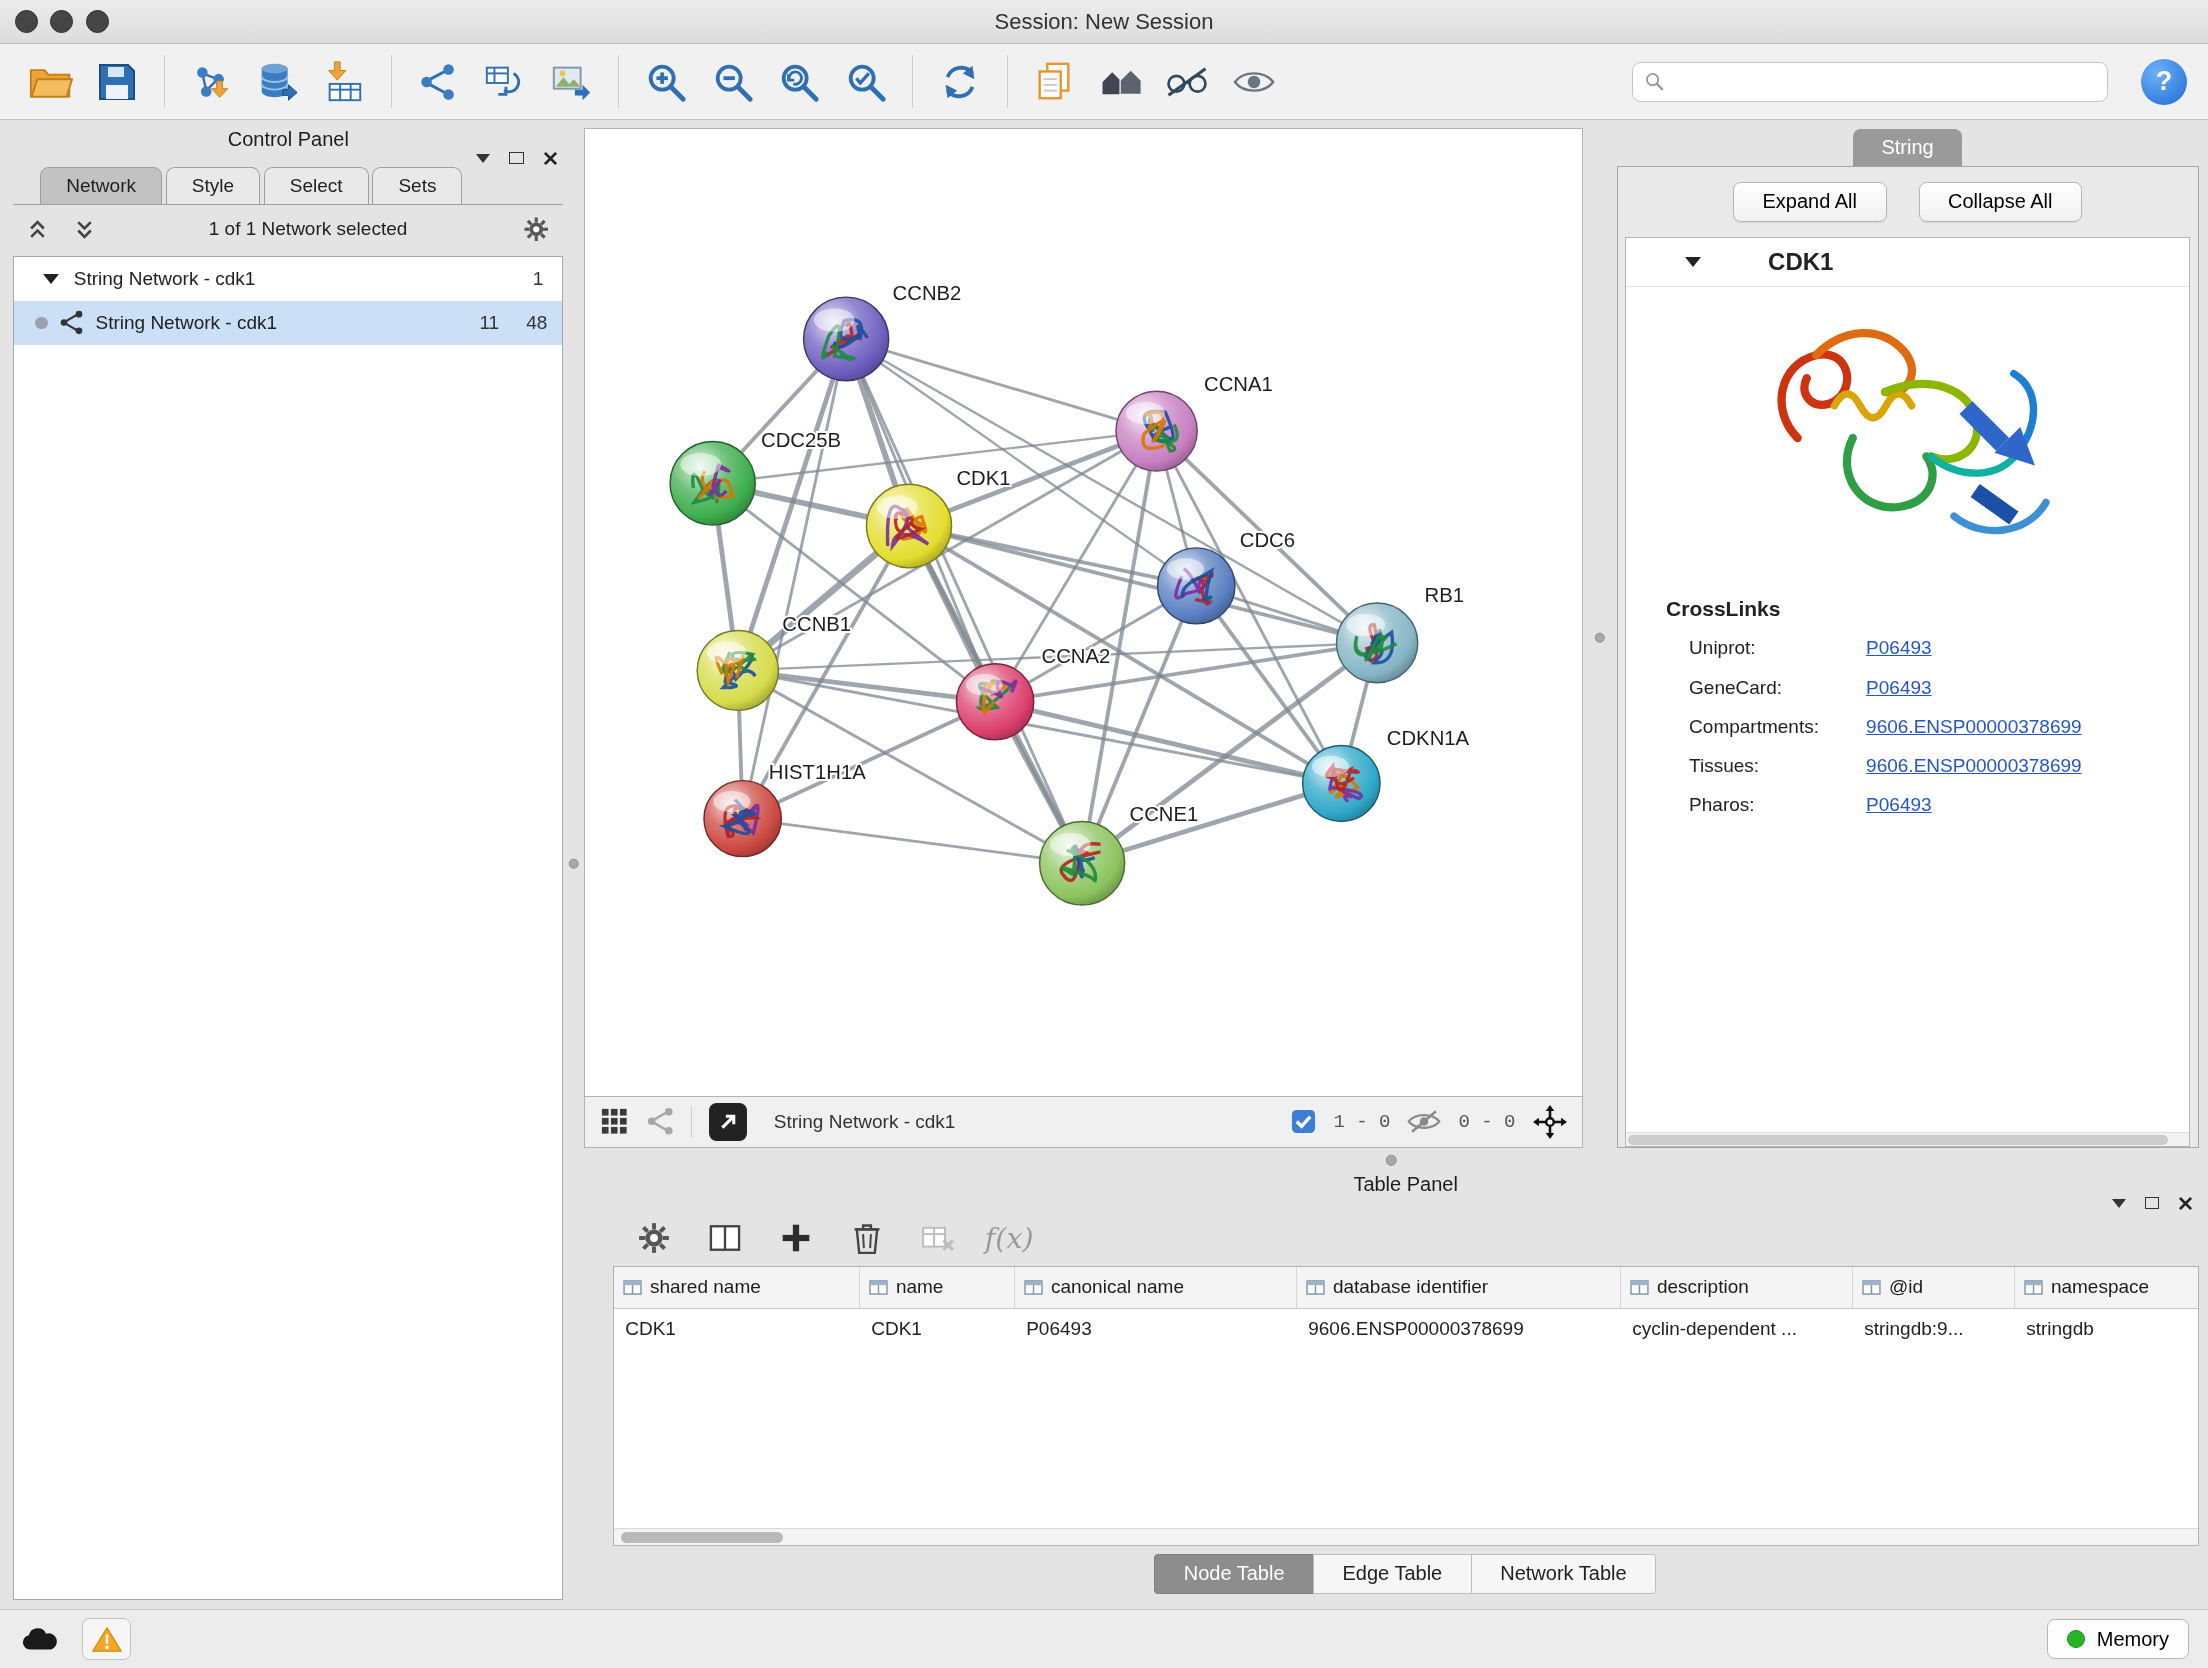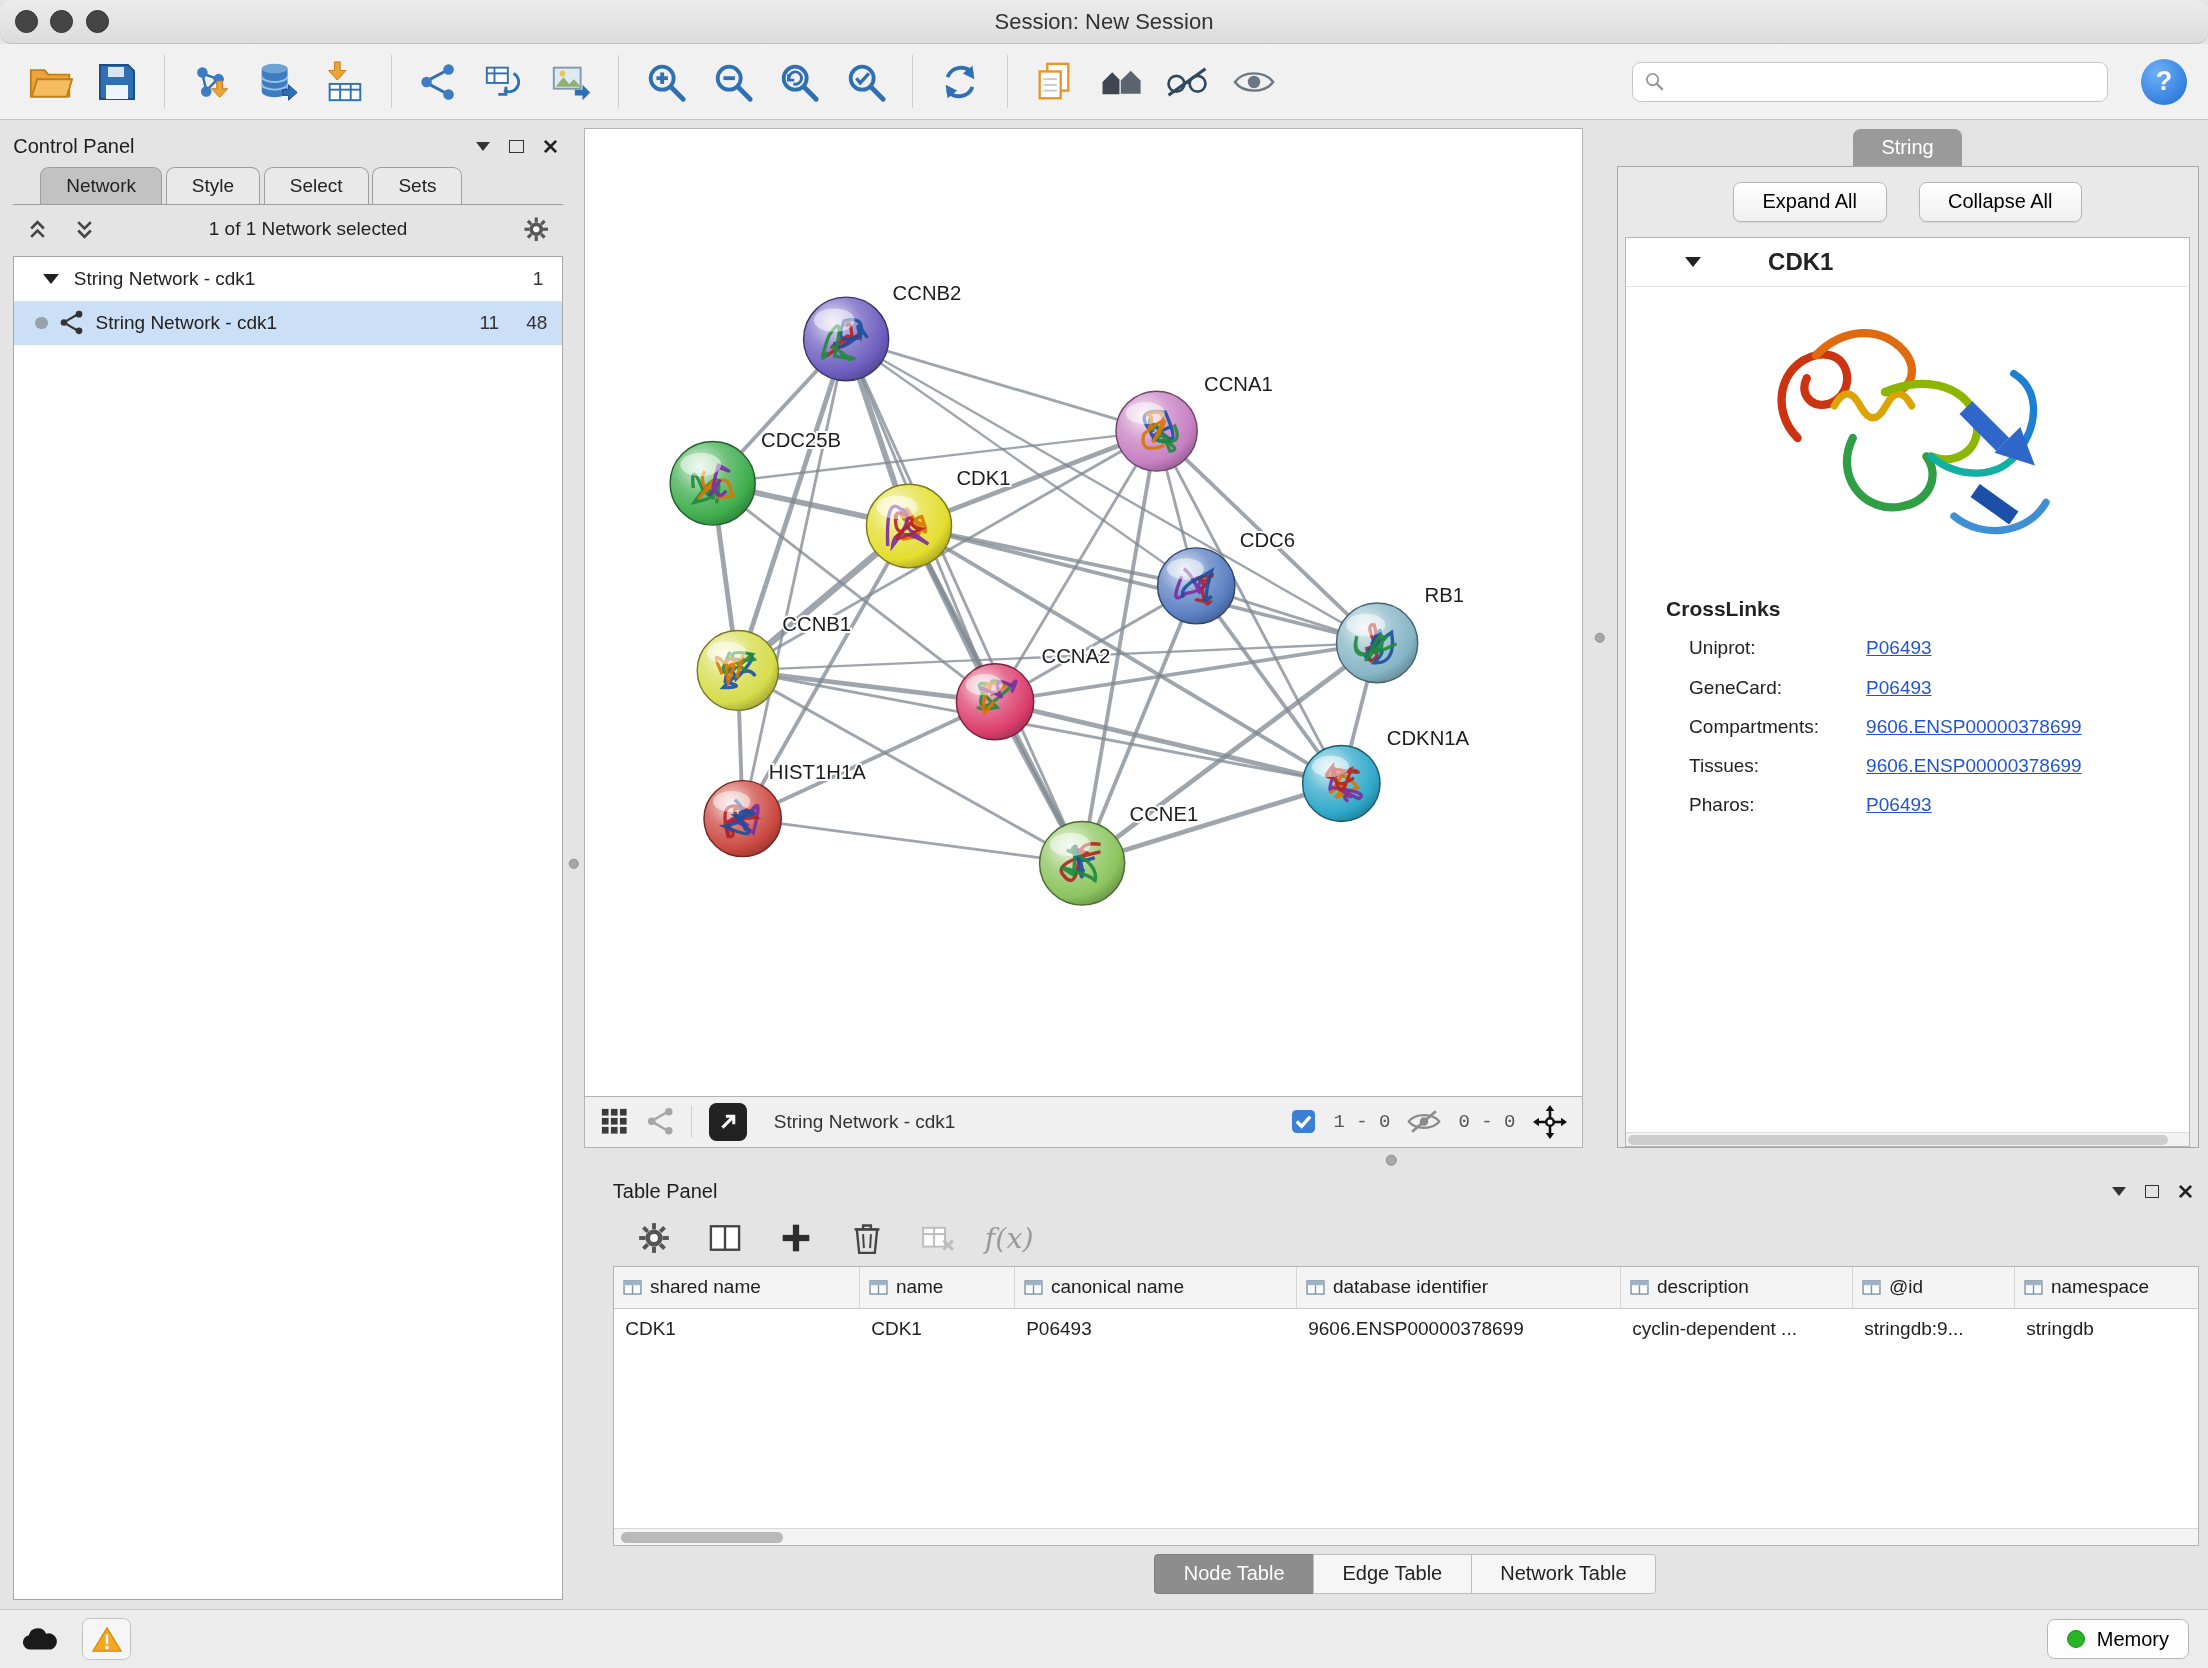--- a/index.html
+++ b/index.html
@@ -12,21 +12,21 @@
   }
   svg text { font-family: "Liberation Sans", sans-serif; }
 
   .window { width: 2208px; height: 1668px; display: flex; flex-direction: column; }
 
   
   .titlebar {
     height: 44px; flex: 0 0 44px; position: relative;
     background: linear-gradient(#ececec, #dcdcdc);
     border-bottom: 1px solid #bfbfbf;
-    display: flex; align-items: center; justify-content: center; border-radius: 12px;
+    display: flex; align-items: center; justify-content: center;
   }
   .traffic { position: absolute; left: 15px; top: 0; height: 100%; display: flex; align-items: center; gap: 12.4px; }
   .tl-dot { width: 23px; height: 23px; border-radius: 50%; background: #454545; border: 1px solid #2e2e2e; }
   .win-title { font-size: 22px; color: #333; }
 
   
   .toolbar {
     height: 76px; flex: 0 0 76px; background: #f1f1f1;
     border-bottom: 1px solid #c4c4c4;
     display: flex; align-items: center; padding: 0 21px; gap: 7.6px;
@@ -45,21 +45,21 @@
   .searchbox input { border: none; outline: none; flex: 1; font-size: 19px; font-family: "Liberation Sans", sans-serif; background: transparent; }
   .help-btn {
     width: 46px; height: 46px; border-radius: 50%; margin-left: 25px; border: none; cursor: pointer;
     background: radial-gradient(circle at 35% 30%, #6db1f7, #1e6bd6);
     color: #fff; font-size: 27px; font-weight: bold; display: flex; align-items: center; justify-content: center;
   }
 
   
   .main { flex: 1; display: flex; padding: 7.6px 9.5px 9.5px 13.3px; min-height: 0; }
 
-  .panel-header { height: 38px; display: flex; align-items: center; font-size: 20px; color: #1d1d1d; }
+  .panel-header { height: 38px; display: flex; align-items: center; font-size: 20px; color: #1d1d1d; flex-direction: column; }
   .ph-controls { margin-left: auto; display: flex; align-items: center; gap: 19px; padding-right: 5.7px; }
   .tri-down { width: 0; height: 0; border-left: 7.6px solid transparent; border-right: 7.6px solid transparent; border-top: 9.5px solid #333; }
   .float-box { width: 14.3px; height: 12.4px; border: 1.9px solid #333; display: inline-block; }
   .x-icon { width: 15px; height: 15px; }
 
   
   .control-panel { width: 550px; flex: 0 0 550px; display: flex; flex-direction: column; min-height: 0; }
   .cp-tabs { display: flex; align-items: flex-end; gap: 3.8px; margin-top: 1.9px; padding-left: 27px; border-bottom: 1px solid #9f9f9f; }
   .tab {
     padding: 6.7px 25px; border: 1px solid #9f9f9f; border-bottom: none;

